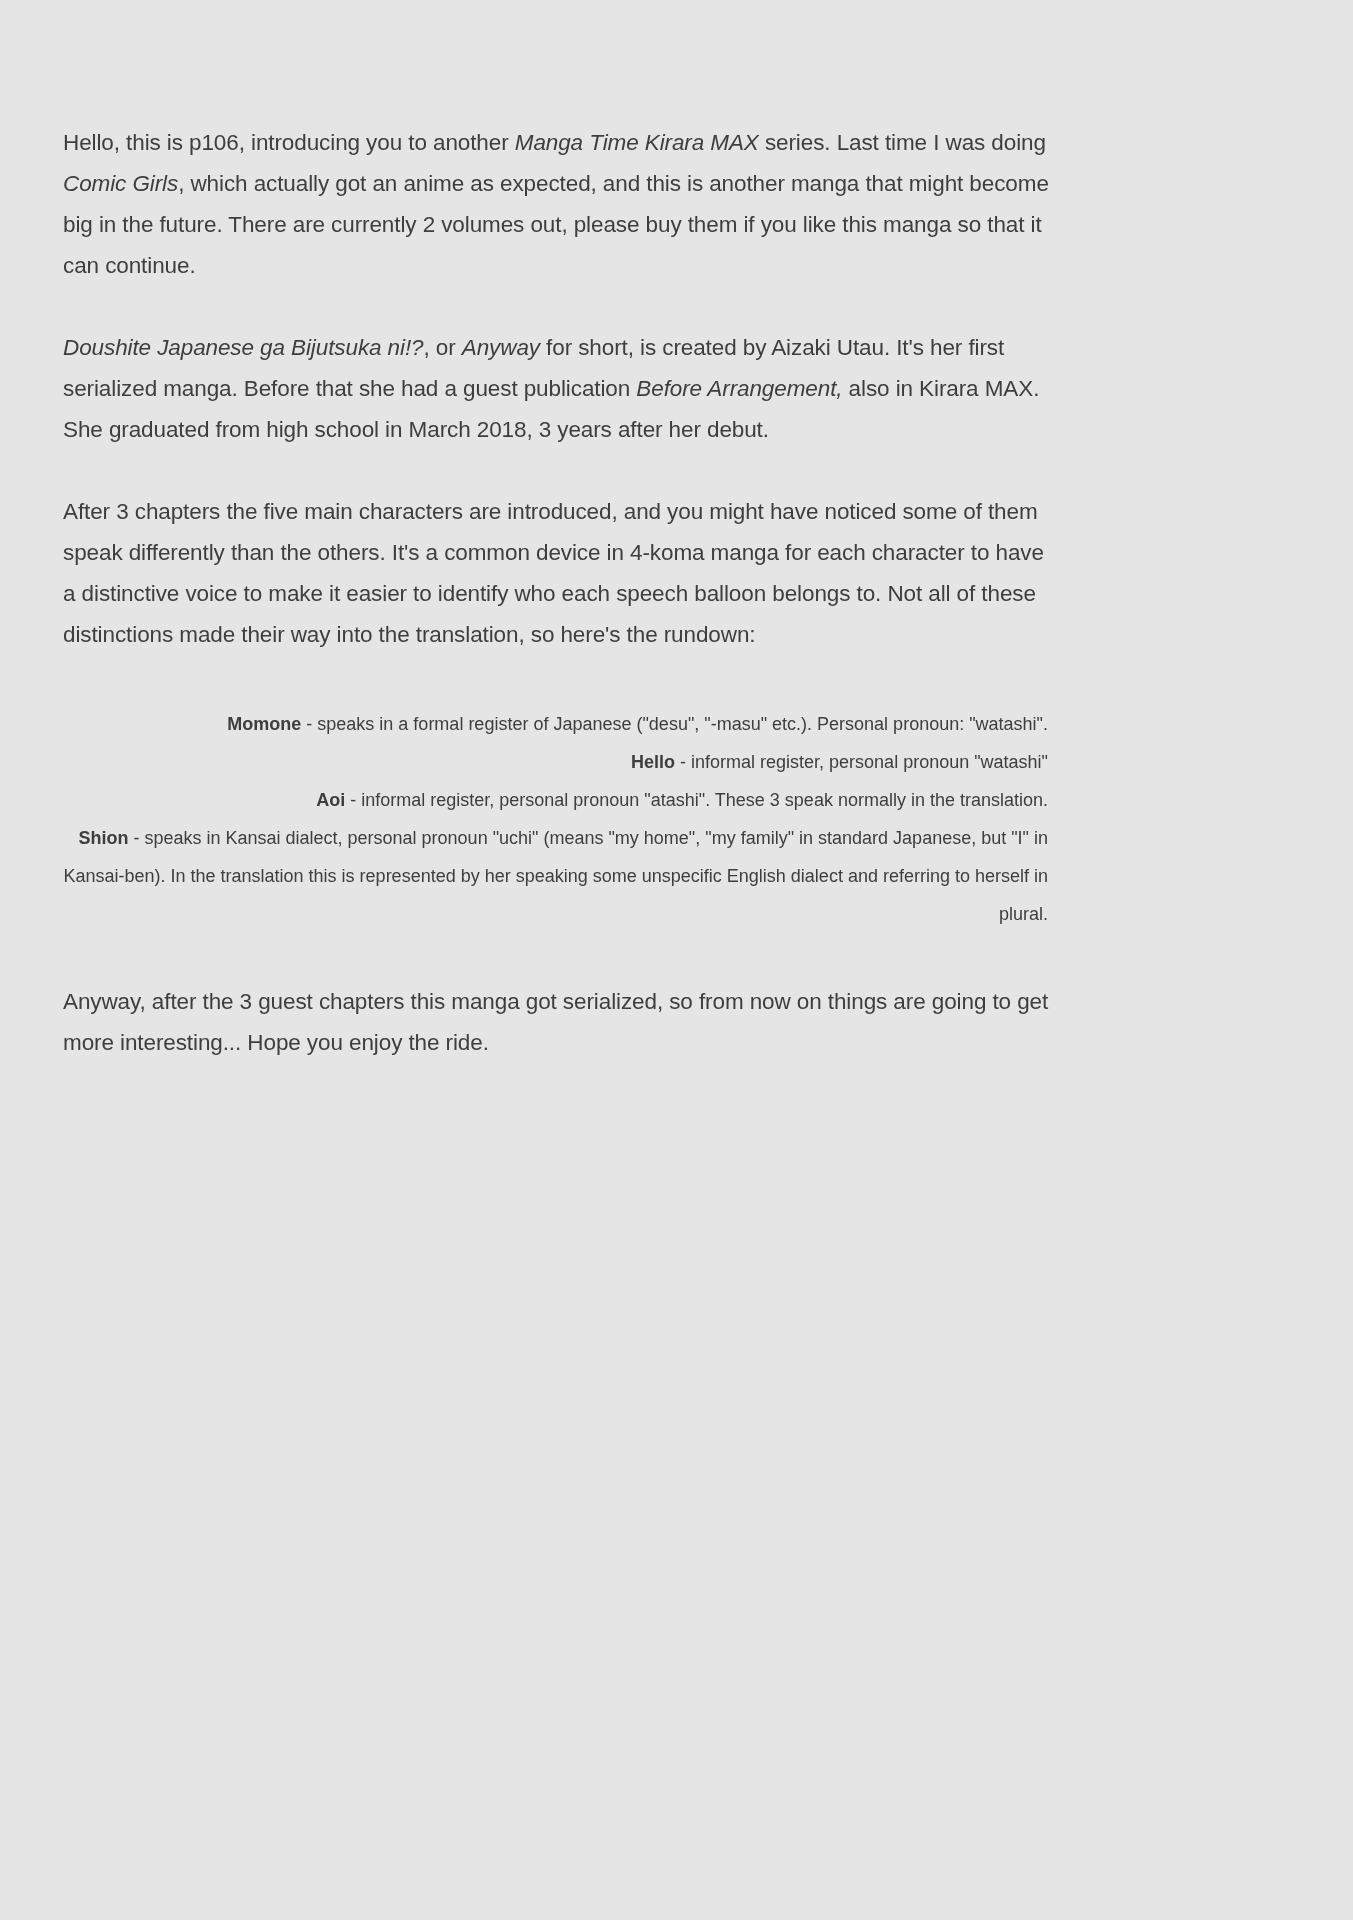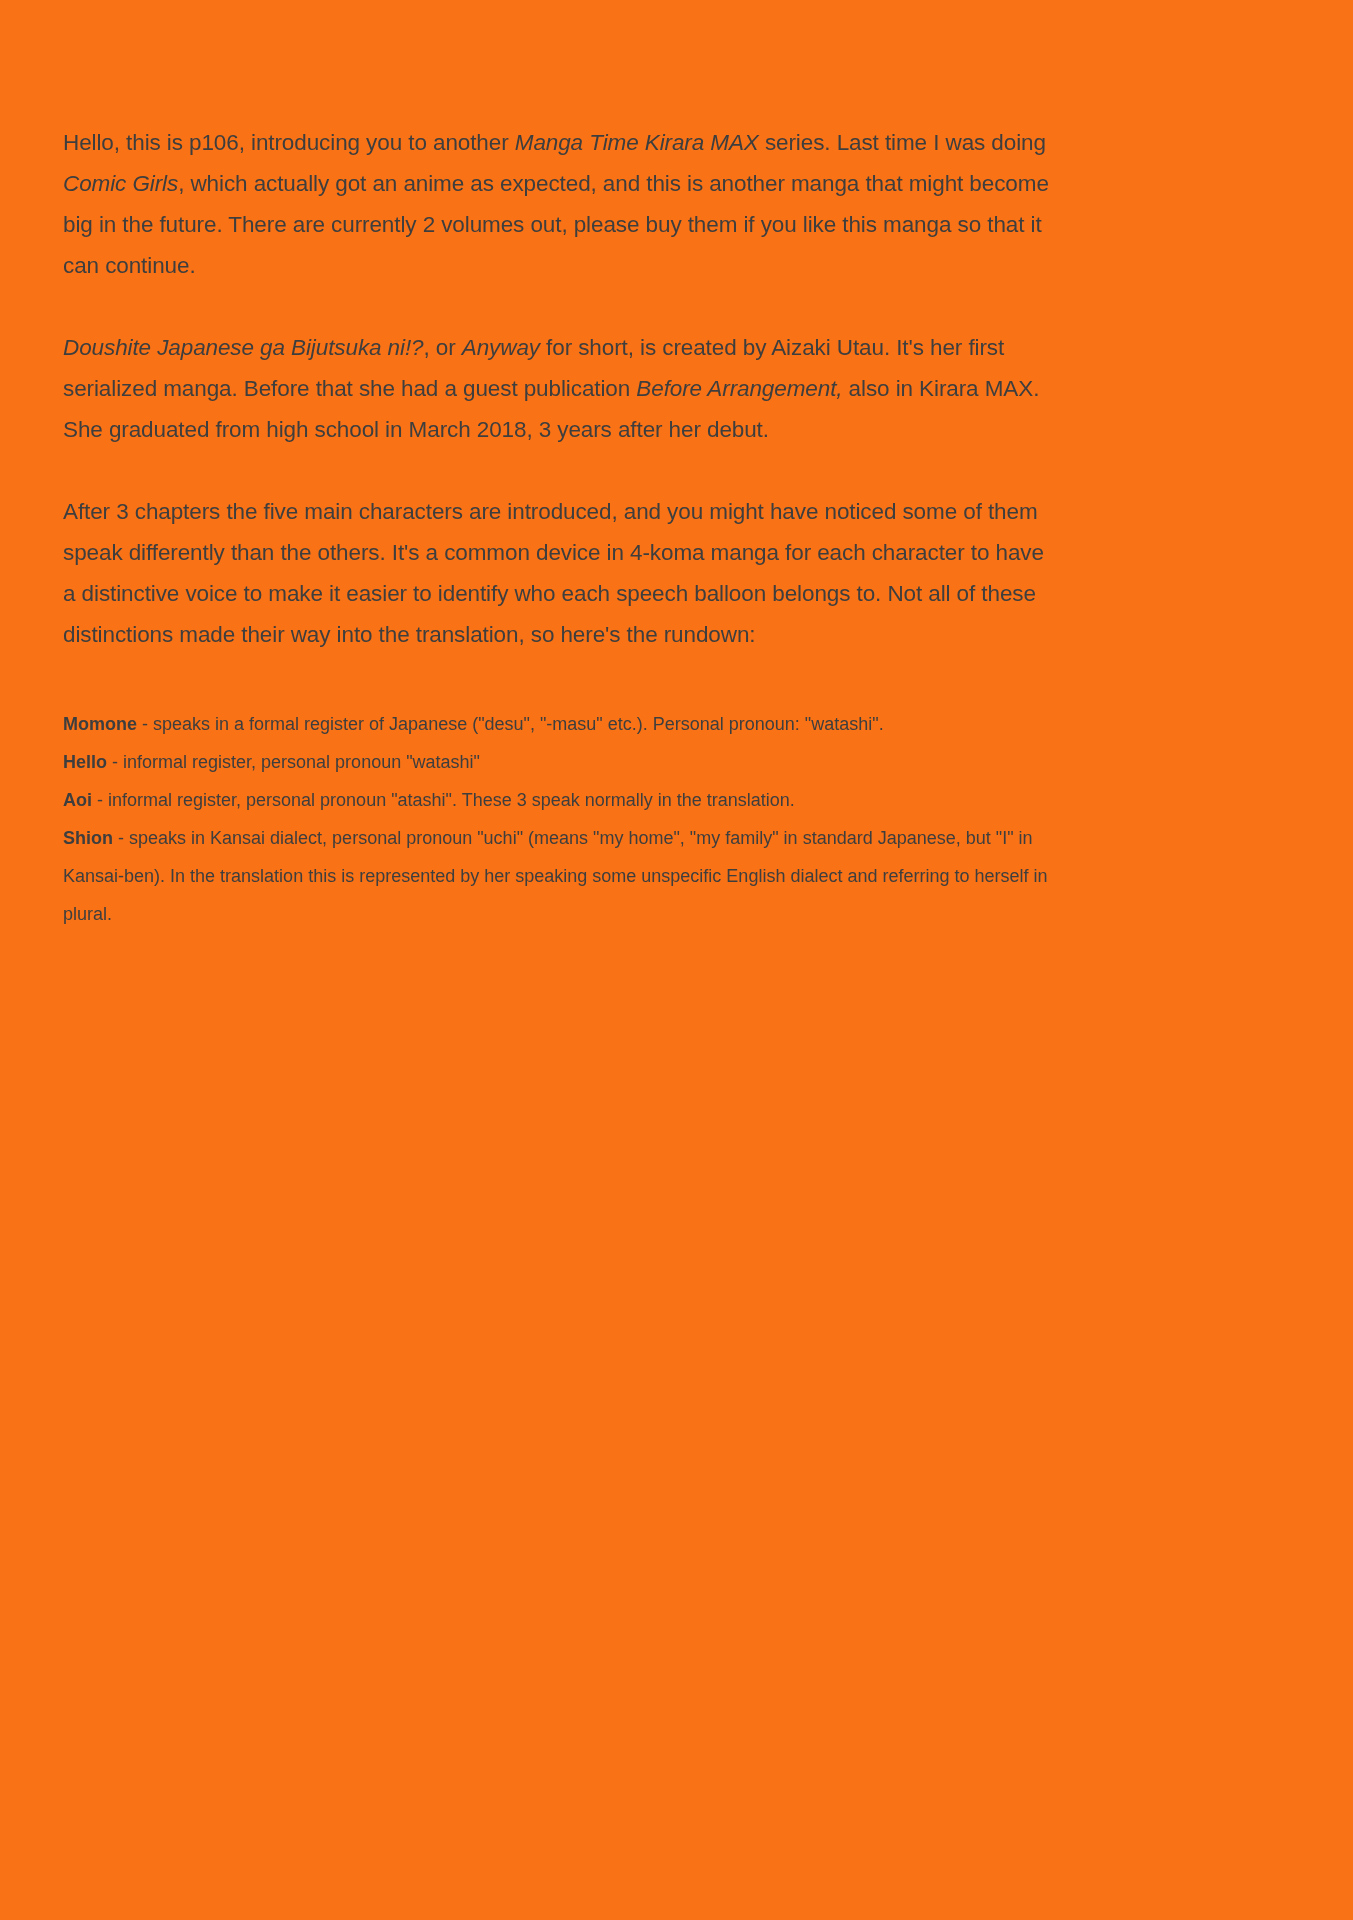--- a/index.html
+++ b/index.html
@@ -28,44 +28,46 @@
     margin: 0 0 41px 0;
     letter-spacing: -0.1px;
   }
   .body-para em {
     font-style: italic;
     font-weight: 300;
   }
   .notes {
     margin: 50px 0 48px 0;
     width: 985px;
+    text-align: right;
   }
   .note-line {
     font-size: 18px;
     font-weight: 400;
     line-height: 38px;
     margin: 0;
   }
   .note-name {
     font-weight: 700;
   }
   .closing {
     margin-bottom: 0;
   }
 </style>
 </head>
 <body>
 
-<div class="page" style="background: #f97316; color: rgb(62, 62, 62);">
+<div class="page" style="background: #e5e5e5; color: rgb(62, 62, 62);">
   <div class="content">
     <div id="intro">
         <p class="body-para"><span>Hello, this is p106, introducing you to another </span><em>Manga Time Kirara MAX</em><span> series. Last time I was doing </span><em>Comic Girls</em><span>, which actually got an anime as expected, and this is another manga that might become big in the future. There are currently 2 volumes out, please buy them if you like this manga so that it can continue.</span></p>
         <p class="body-para"><em>Doushite Japanese ga Bijutsuka ni!?</em><span>, or </span><em>Anyway</em><span> for short, is created by Aizaki Utau. It's her first serialized manga. Before that she had a guest publication </span><em>Before Arrangement,</em><span> also in Kirara MAX. She graduated from high school in March 2018, 3 years after her debut.</span></p>
         <p class="body-para"><span>After 3 chapters the five main characters are introduced, and you might have noticed some of them speak differently than the others. It's a common device in 4-koma manga for each character to have a distinctive voice to make it easier to identify who each speech balloon belongs to. Not all of these distinctions made their way into the translation, so here's the rundown:</span></p>
       </div>
     <div id="notes" class="notes">
         <p class="note-line"><strong class="note-name">Momone</strong><span class="note-desc"> - speaks in a formal register of Japanese ("desu", "-masu" etc.). Personal pronoun: "watashi".</span></p>
         <p class="note-line"><strong class="note-name">Hello</strong><span class="note-desc"> - informal register, personal pronoun "watashi"</span></p>
         <p class="note-line"><strong class="note-name">Aoi</strong><span class="note-desc"> - informal register, personal pronoun "atashi". These 3 speak normally in the translation.</span></p>
         <p class="note-line"><strong class="note-name">Shion</strong><span class="note-desc"> - speaks in Kansai dialect, personal pronoun "uchi" (means "my home", "my family" in standard Japanese, but "I" in Kansai-ben). In the translation this is represented by her speaking some unspecific English dialect and referring to herself in plural.</span></p>
       </div>
+    <p id="closing" class="body-para closing"><span>Anyway, after the 3 guest chapters this manga got serialized, so from now on things are going to get more interesting... Hope you enjoy the ride.</span></p>
   </div>
 </div>
 
 </body></html>

